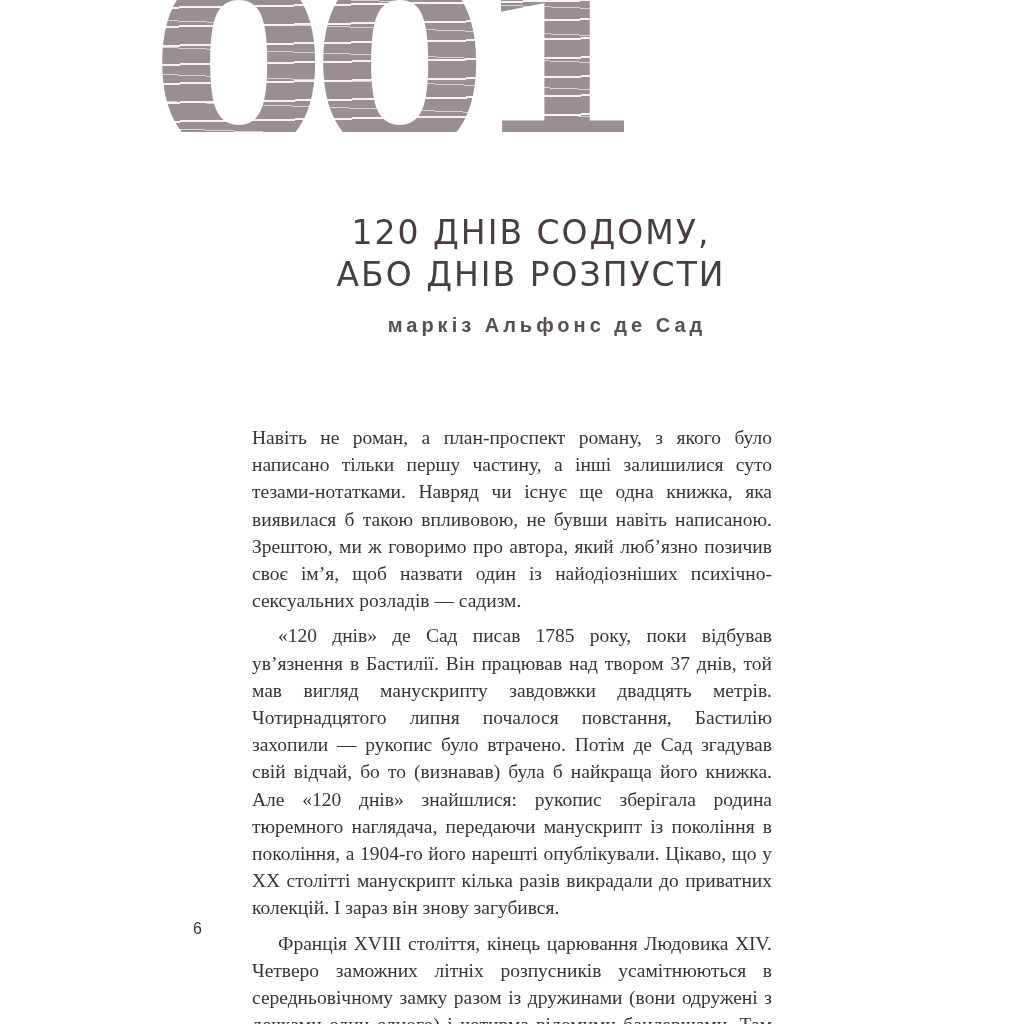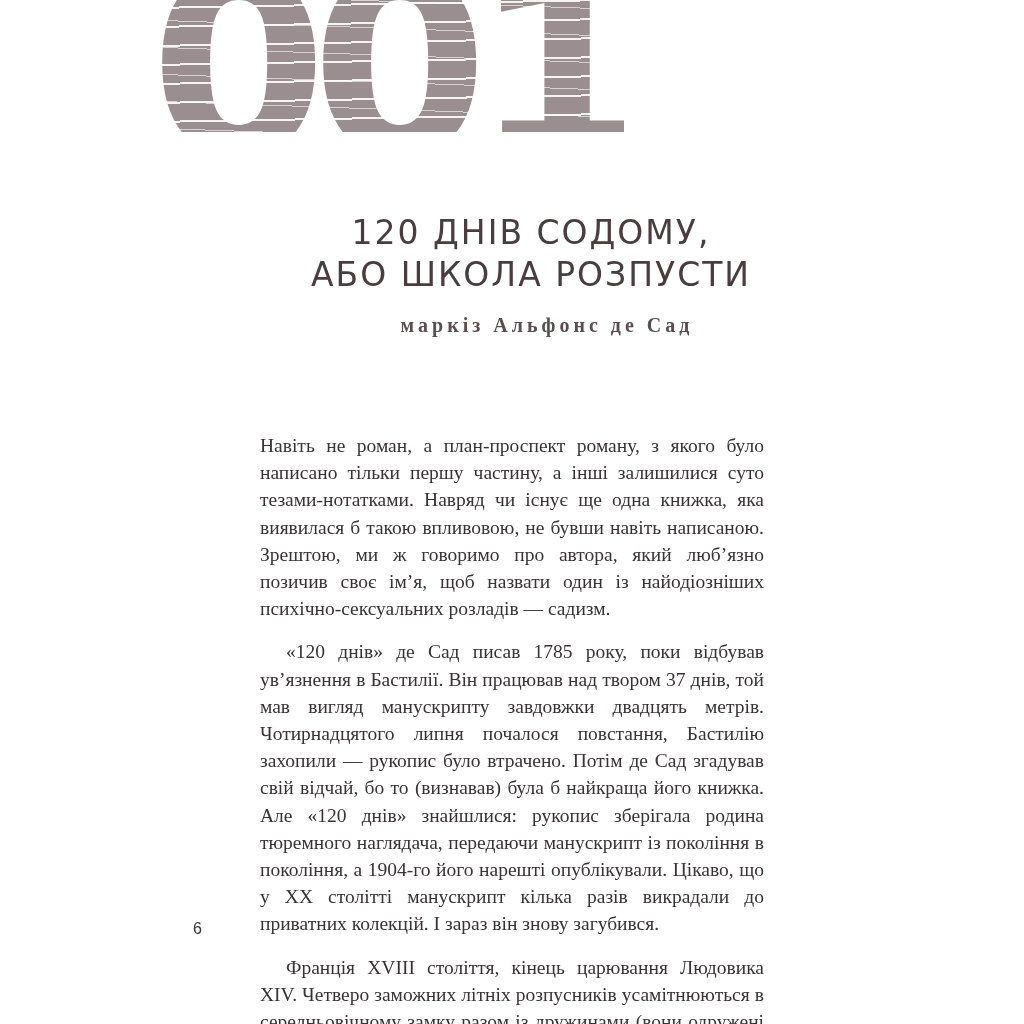--- a/index.html
+++ b/index.html
@@ -58,41 +58,41 @@
       font-family: "DejaVu Sans", sans-serif;
       font-weight: normal;
       font-size: 33px;
       line-height: 42px;
       letter-spacing: 2px;
       margin: 0;
       padding-left: 38px;
       text-align: center;
     }
     .author {
-      font-family: Liberation Serif, serif;
+      font-family: Liberation Sans, sans-serif;
       font-weight: bold;
       font-size: 20px;
       letter-spacing: 4px;
       color: #5a4e50;
       margin-top: 18px;
       padding-left: 70px;
     }
     .body-text {
       position: absolute;
       left: 244px;
       top: 416px;
       width: 536px;
       font-family: "Liberation Serif", serif;
       font-size: 19.5px;
       line-height: 27.2px;
       color: #3a3234;
       text-align: justify;
     }
     .body-text p {
-      margin: 16px;
+      margin: 8px;
     }
     .body-text p.indent {
       text-indent: 26px;
     }
     .page-number {
       position: absolute;
       left: 193px;
       top: 920px;
       font-family: "Liberation Sans", sans-serif;
       font-size: 16px;
@@ -102,21 +102,21 @@
 </head>
 <body>
 
 <div class="chapter-number">
   <span class="digits">001</span>
   <span class="streaks"></span>
 </div>
 
 <div class="title-block">
   <div class="title-line">120 ДНІВ СОДОМУ,</div>
-  <div class="title-line">АБО ШКОЛА РОЗПУСТИ</div>
+  <div class="title-line">АБО ДНІВ РОЗПУСТИ</div>
   <div class="author">маркіз Альфонс де Сад</div>
 </div>
 
 <div class="body-text">
   <p>Навіть не роман, а план-проспект роману, з якого було написано тільки першу частину, а інші залишилися суто тезами-нотатками. Навряд чи існує ще одна книжка, яка виявилася б такою впливовою, не бувши навіть написаною. Зрештою, ми ж говоримо про автора, який люб’язно позичив своє ім’я, щоб назвати один із найодіозніших психічно-сексуальних розладів — садизм.</p>
   <p class="indent">«120 днів» де Сад писав 1785 року, поки відбував ув’язнення в Бастилії. Він працював над твором 37 днів, той мав вигляд манускрипту завдовжки двадцять метрів. Чотирнадцятого липня почалося повстання, Бастилію захопили — рукопис було втрачено. Потім де Сад згадував свій відчай, бо то (визнавав) була б найкраща його книжка. Але «120 днів» знайшлися: рукопис зберігала родина тюремного наглядача, передаючи манускрипт із покоління в покоління, а 1904-го його нарешті опублікували. Цікаво, що у XX столітті манускрипт кілька разів викрадали до приватних колекцій. І зараз він знову загубився.</p>
   <p class="indent">Франція XVIII століття, кінець царювання Людовика XIV. Четверо заможних літніх розпусників усамітнюються в середньовічному замку разом із дружинами (вони одружені з дочками один одного) і чотирма відомими бандершами. Там само — численний</p>
 </div>
 
 <div class="page-number">6</div>

